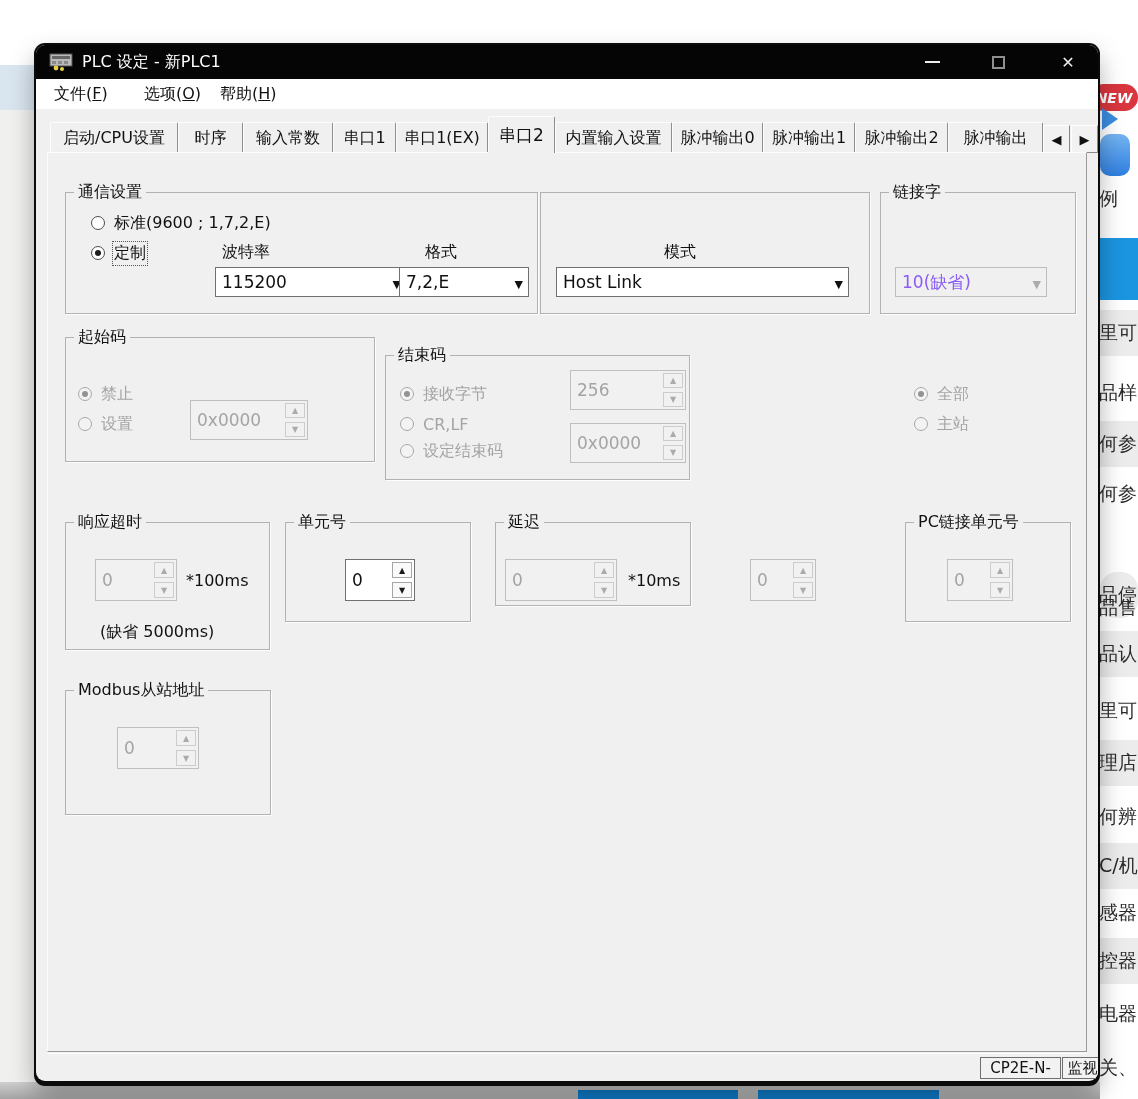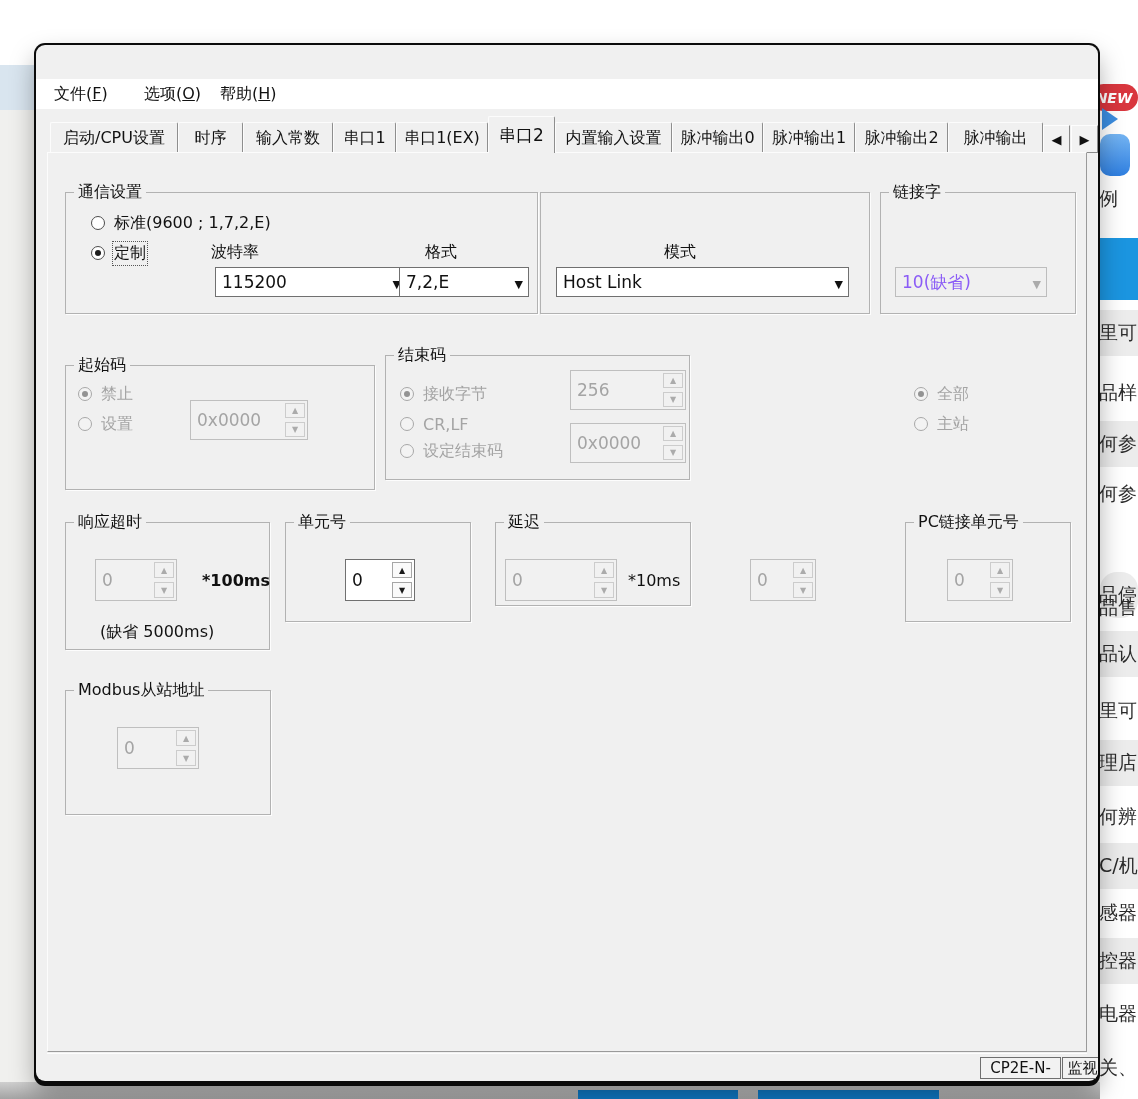--- a/index.html
+++ b/index.html
@@ -164,20 +164,41 @@
     <div class="rrow" style="top:991px;">
         <span>电器</span>
       </div>
     <div class="rrow" style="top:1045px;">
         <span>关、</span>
       </div>
   </div>
 
   <div class="abs dlg">
 
+    <div class="abs titlebar">
+      <svg class="abs app-icon" viewBox="0 0 24 20">
+        <rect x="1" y="2" width="22" height="12" fill="#b9b9b9" stroke="#555" stroke-width="1"></rect>
+        <rect x="3" y="4" width="18" height="3" fill="#666"></rect>
+        <rect x="3" y="9" width="4" height="3" fill="#8a8a8a"></rect>
+        <rect x="9" y="9" width="4" height="3" fill="#8a8a8a"></rect>
+        <rect x="15" y="9" width="4" height="3" fill="#8a8a8a"></rect>
+        <circle cx="7" cy="16" r="2.4" fill="#e8d24a"></circle>
+        <circle cx="13" cy="17" r="2" fill="#e8d24a"></circle>
+      </svg>
+      <div class="abs title-text">PLC 设定 - 新PLC1</div>
+      <div class="abs winbtn" style="left:872px;">
+          <div class="glyph-min"></div>
+        </div>
+      <div class="abs winbtn" style="left:938px;">
+          <div class="glyph-max"></div>
+        </div>
+      <div class="abs winbtn" style="left:1008px;">
+          <div class="glyph-close"></div>
+        </div>
+    </div>
 
     <div class="abs menubar"></div>
     <div class="abs menuitem" style="left:10px;"><span>文件(</span><span class="key">F</span><span>)</span></div>
     <div class="abs menuitem" style="left:100px;"><span>选项(</span><span class="key">O</span><span>)</span></div>
     <div class="abs menuitem" style="left:176px;"><span>帮助(</span><span class="key">H</span><span>)</span></div>
 
     <div class="abs tab" style="left:14px;width:128px;">启动/CPU设置</div>
     <div class="abs tab" style="left:142px;width:65px;">时序</div>
     <div class="abs tab" style="left:207px;width:90px;">输入常数</div>
     <div class="abs tab" style="left:297px;width:63px;">串口1</div>
@@ -197,21 +218,21 @@
       <span class="grp-title">通信设置</span>
     </div>
     <div class="abs radio" style="left:55px;top:168px;">
       <span class="circ"></span>
       <span>标准(9600 ; 1,7,2,E)</span>
     </div>
     <div class="abs radio checked" style="left:55px;top:198px;">
       <span class="circ"></span>
       <span class="focus-dotted">定制</span>
     </div>
-    <div class="abs lbl" style="left:175px;top:197px;">波特率</div>
+    <div class="abs lbl" style="left:186px;top:197px;">波特率</div>
     <div class="abs combo" style="left:179px;top:222px;width:192px;height:30px;">
       <span>115200</span>
         <span class="combo-arrow"></span>
     </div>
     <div class="abs lbl" style="left:389px;top:197px;">格式</div>
     <div class="abs combo" style="left:363px;top:222px;width:130px;height:30px;">
       <span>7,2,E</span>
         <span class="combo-arrow"></span>
     </div>
 
@@ -223,21 +244,21 @@
     </div>
 
     <div class="abs grp" style="left:844px;top:147px;width:196px;height:122px;">
       <span class="grp-title">链接字</span>
     </div>
     <div class="abs combo dis" style="left:859px;top:222px;width:152px;height:30px;">
       <span>10(缺省)</span>
         <span class="combo-arrow"></span>
     </div>
 
-    <div class="abs grp" style="left:29px;top:320px;width:310px;height:125px;">
+    <div class="abs grp" style="left:29px;top:292px;width:310px;height:125px;">
       <span class="grp-title">起始码</span>
     </div>
     <div class="abs radio dis checked" style="left:42px;top:339px;">
       <span class="circ"></span>
       <span>禁止</span>
     </div>
     <div class="abs radio dis" style="left:42px;top:369px;">
       <span class="circ"></span>
       <span>设置</span>
     </div>
@@ -283,21 +304,21 @@
     </div>
 
     <div class="abs grp" style="left:29px;top:477px;width:205px;height:128px;">
       <span class="grp-title">响应超时</span>
     </div>
     <div class="abs spin dis" style="left:59px;top:514px;width:82px;height:42px;">
       <span class="val">0</span>
       <span class="sb up"></span>
       <span class="sb dn"></span>
     </div>
-    <div class="abs lbl" style="left:166px;top:526px;font-weight:bold;">*100ms</div>
+    <div class="abs lbl" style="left:150px;top:526px;">*100ms</div>
     <div class="abs lbl" style="left:64px;top:577px;">(缺省 5000ms)</div>
 
     <div class="abs grp" style="left:249px;top:477px;width:186px;height:100px;">
       <span class="grp-title">单元号</span>
     </div>
     <div class="abs spin" style="left:309px;top:514px;width:70px;height:42px;">
       <span class="val">0</span>
       <span class="sb up"></span>
       <span class="sb dn"></span>
     </div>

